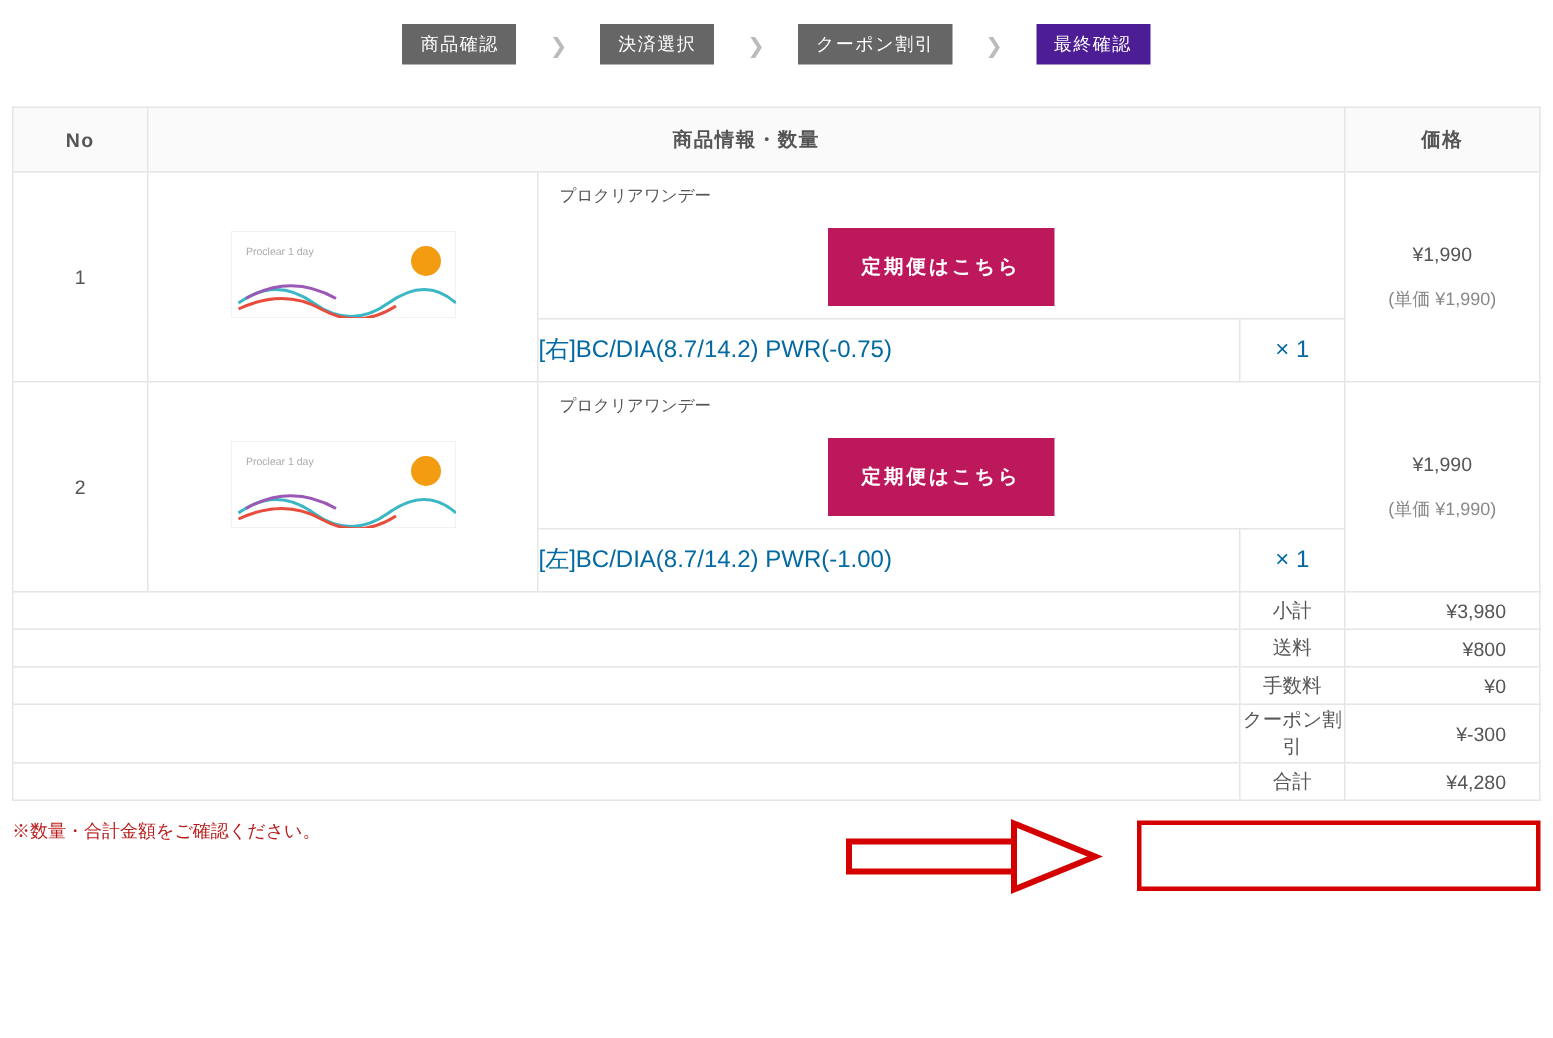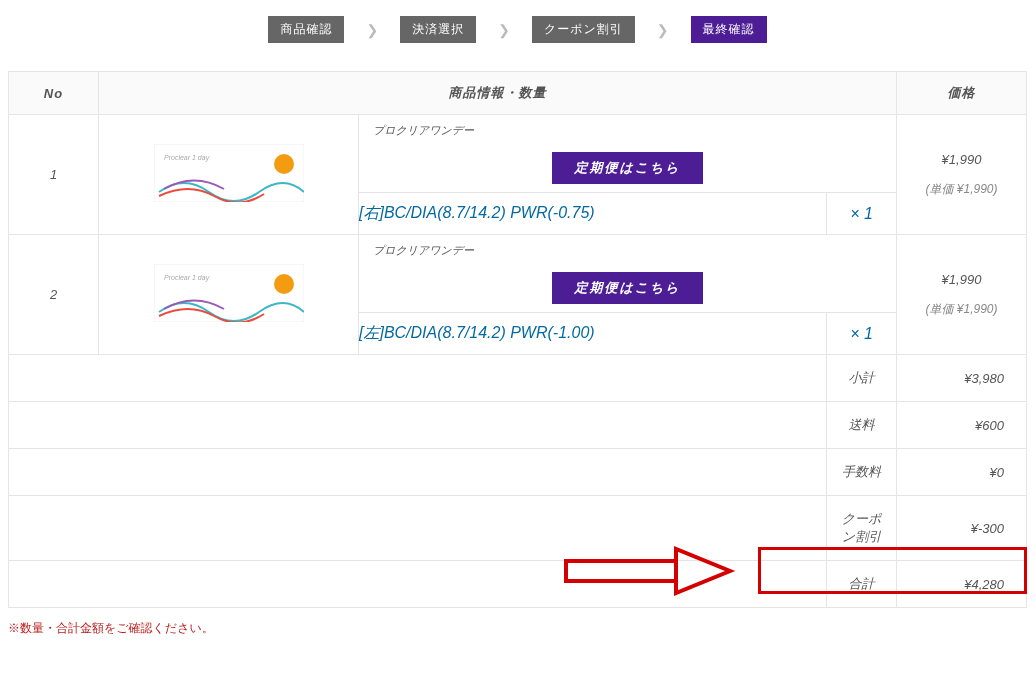--- a/index.html
+++ b/index.html
@@ -7,39 +7,39 @@
   .content { padding: 8px; }
   
   .stepper { display: flex; justify-content: center; align-items: center; gap: 20px; margin: 8px 0 28px; }
   .step { background: #666; color: #fff; padding: 5px 12px; font-size: 12px; letter-spacing: 1px; }
   .step.active { background: #4c1d95; }
   .chev { color: #bbb; font-size: 14px; padding: 0 2px; }
   
   .sect-title { font-weight: bold; font-size: 14px; margin: 0 0 14px 0; letter-spacing: 1px; }
   
   table { border-collapse: collapse; width: 100%; table-layout: fixed; }
-  th, td { border: 1px solid #e5e5e5; padding: 12px 14px; vertical-align: middle; font-style: italic; }
+  th, td { border: 1px solid #e5e5e5; padding: 12px 14px; vertical-align: middle; }
   th { background: #fafafa; font-weight: bold; text-align: center; font-size: 13px; letter-spacing: 1px; }
   .col-no { width: 90px; }
   .col-img { width: 260px; }
   .col-info {}
   .col-qty { width: 70px; }
   .col-price { width: 130px; }
   .no-cell { text-align: center; }
   .img-cell { text-align: center; }
   .img-cell svg { display: inline-block; }
   .prod-header td { padding: 8px 14px; }
   .prod-name { font-size: 11px; margin-bottom: 10px; }
-  .sub-btn { background: #4c1d95; color: #fff; display: inline-block; padding: 7px 22px; font-weight: bold; letter-spacing: 2px; margin-top: 4px; }
+  .sub-btn { background: #be185d; color: #fff; display: inline-block; padding: 17px 22px; font-weight: bold; letter-spacing: 2px; margin-top: 4px; }
   .spec-cell, .qty-cell { color: #0369a1; font-size: 16px; padding: 10px 0; }
   .qty-cell { text-align: center; }
   .price-cell { text-align: center; }
   .price-main { display:block; }
   .price-sub { display:block; font-size: 12px; color: #888; margin-top: 14px; }
-  .summary-label, .summary-value { padding: 14px; }
+  .summary-label, .summary-value { padding: 1px; }
   .summary-label { text-align: center; }
   .summary-value { text-align: right; padding-right: 22px; }
   .notes { margin-top: 10px; font-size: 12px; color: #b91c1c; line-height: 1.8; }
   
   .overlay { position: absolute; pointer-events: none; }
   .red-box { position: absolute; border: 3px solid #d40000; }
   .arrow { position: absolute; }
 </style>
 </head>
 <body>
@@ -131,21 +131,21 @@
       </tr>
 
       <tr>
         <td colspan="3" style="border-right:none;border-bottom:1px solid #e5e5e5;"></td>
         <td class="summary-label">小計</td>
         <td class="summary-value">¥3,980</td>
       </tr>
       <tr>
         <td colspan="3" style="border-right:none;border-bottom:1px solid #e5e5e5;border-top:none;"></td>
         <td class="summary-label">送料</td>
-        <td class="summary-value">¥600</td>
+        <td class="summary-value">¥800</td>
       </tr>
       <tr>
         <td colspan="3" style="border-right:none;border-bottom:1px solid #e5e5e5;border-top:none;"></td>
         <td class="summary-label">手数料</td>
         <td class="summary-value">¥0</td>
       </tr>
       <tr>
         <td colspan="3" style="border-right:none;border-bottom:1px solid #e5e5e5;border-top:none;"></td>
         <td class="summary-label" id="coupon-label">クーポン割引</td>
         <td class="summary-value" id="coupon-value">¥-300</td>

